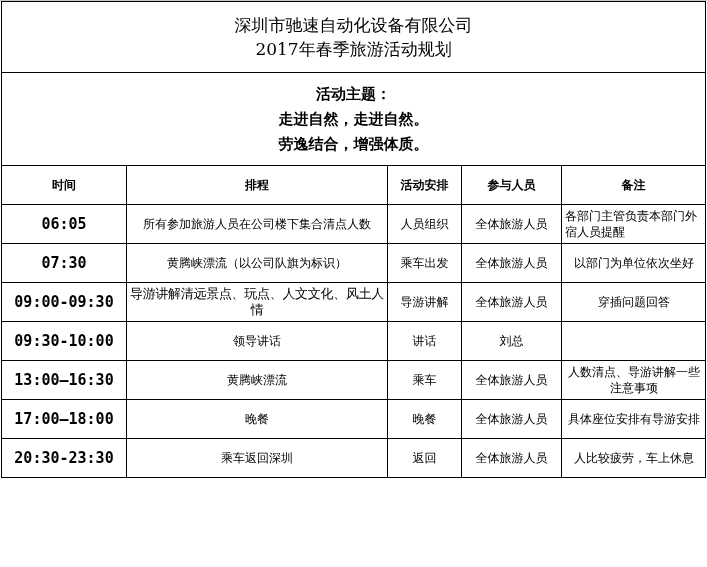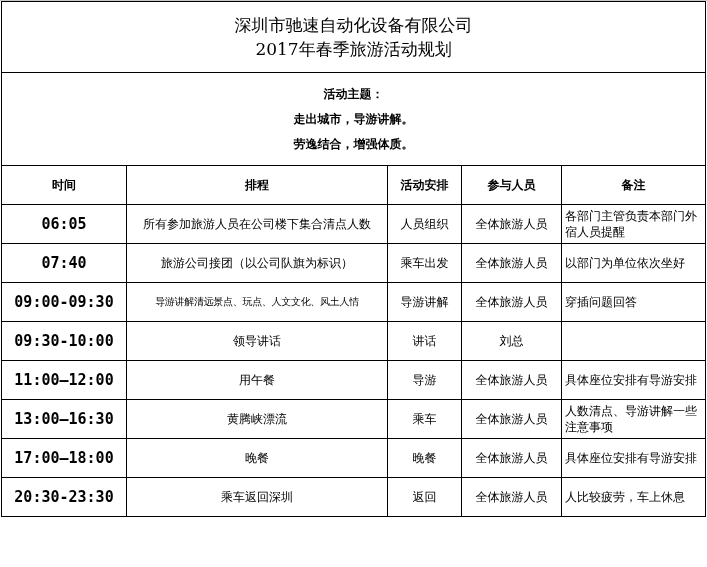--- a/index.html
+++ b/index.html
@@ -1,26 +1,26 @@
 <!DOCTYPE html>
 <html><head>
 <meta charset="utf-8">
 <style>
   html, body { margin: 0; padding: 0; background: #ffffff; }
   body { width: 707px; height: 567px; position: relative; overflow: hidden; font-family: "DejaVu Sans", sans-serif; color: #000; }
   .topline { position: absolute; left: 0; top: 0; width: 707px; height: 1px; background: #c8c8c8; }
   table.sheet { position: absolute; left: 1px; top: 1px; border-collapse: collapse; table-layout: fixed; width: 704px; }
   table.sheet td { border: 1.5px solid #000; padding: 0 2px; text-align: center; vertical-align: middle; overflow: hidden; }
   .title-cell { height: 70px; font-family: "DejaVu Serif", serif; font-size: 17px; line-height: 24px; }
-  .theme-cell { height: 92px; font-weight: bold; font-size: 12px; line-height: 25px; }
+  .theme-cell { height: 92px; font-weight: bold; font-size: 15px; line-height: 25px; }
   .hdr td { height: 38px; font-weight: bold; font-size: 12px; line-height: 18px; }
   .row td { height: 38px; font-size: 12px; line-height: 16px; }
   .row td.time { font-family: "DejaVu Sans Mono", monospace; font-weight: bold; font-size: 15px; }
   .row td.note { text-align: left; padding-left: 3px; margin-left: 40px; }
-  .row td.note.center { }
+  .row td.note.center { text-align: center; }
   .line { display: block; }
 </style>
 </head>
 <body>
 
 <div class="topline"></div>
 
 <table class="sheet">
   <colgroup>
     <col style="width:125px">
@@ -32,66 +32,59 @@
   <tbody>
       <tr>
     <td colspan="5" class="title-cell">
       <span class="line">深圳市驰速自动化设备有限公司</span>
       <span class="line">2017年春季旅游活动规划</span>
     </td>
   </tr>
   <tr>
     <td colspan="5" class="theme-cell">
       <span class="line">活动主题：</span>
-      <span class="line">走出城市，导游讲解。</span>
+      <span class="line">走进自然，走进自然。</span>
       <span class="line">劳逸结合，增强体质。</span>
     </td>
   </tr>
   <tr class="hdr">
     <td>时间</td>
     <td>排程</td>
     <td>活动安排</td>
     <td>参与人员</td>
     <td>备注</td>
   </tr>
 
   <tr class="row">
     <td class="time">06:05</td>
     <td>所有参加旅游人员在公司楼下集合清点人数</td>
     <td>人员组织</td>
     <td>全体旅游人员</td>
     <td class="note">各部门主管负责本部门外宿人员提醒</td>
   </tr>
   <tr class="row">
-    <td class="time">07:40</td>
-    <td>旅游公司接团（以公司队旗为标识）</td>
+    <td class="time">07:30</td>
+    <td>黄腾峡漂流（以公司队旗为标识）</td>
     <td>乘车出发</td>
     <td>全体旅游人员</td>
     <td class="note center">以部门为单位依次坐好</td>
   </tr>
   <tr class="row">
     <td class="time">09:00-09:30</td>
-    <td style="font-size:10px;letter-spacing:-0.3px;">导游讲解清远景点、玩点、人文文化、风土人情</td>
+    <td style="font-size:13px;letter-spacing:-0.3px;">导游讲解清远景点、玩点、人文文化、风土人情</td>
     <td>导游讲解</td>
     <td>全体旅游人员</td>
     <td class="note center">穿插问题回答</td>
   </tr>
   <tr class="row">
     <td class="time">09:30-10:00</td>
     <td>领导讲话</td>
     <td>讲话</td>
     <td>刘总</td>
     <td class="note center"></td>
-  </tr>
-  <tr class="row">
-    <td class="time">11:00—12:00</td>
-    <td>用午餐</td>
-    <td>导游</td>
-    <td>全体旅游人员</td>
-    <td class="note center">具体座位安排有导游安排</td>
   </tr>
   <tr class="row">
     <td class="time">13:00—16:30</td>
     <td>黄腾峡漂流</td>
     <td>乘车</td>
     <td>全体旅游人员</td>
     <td class="note center">人数清点、导游讲解一些注意事项</td>
   </tr>
   <tr class="row">
     <td class="time">17:00—18:00</td>

